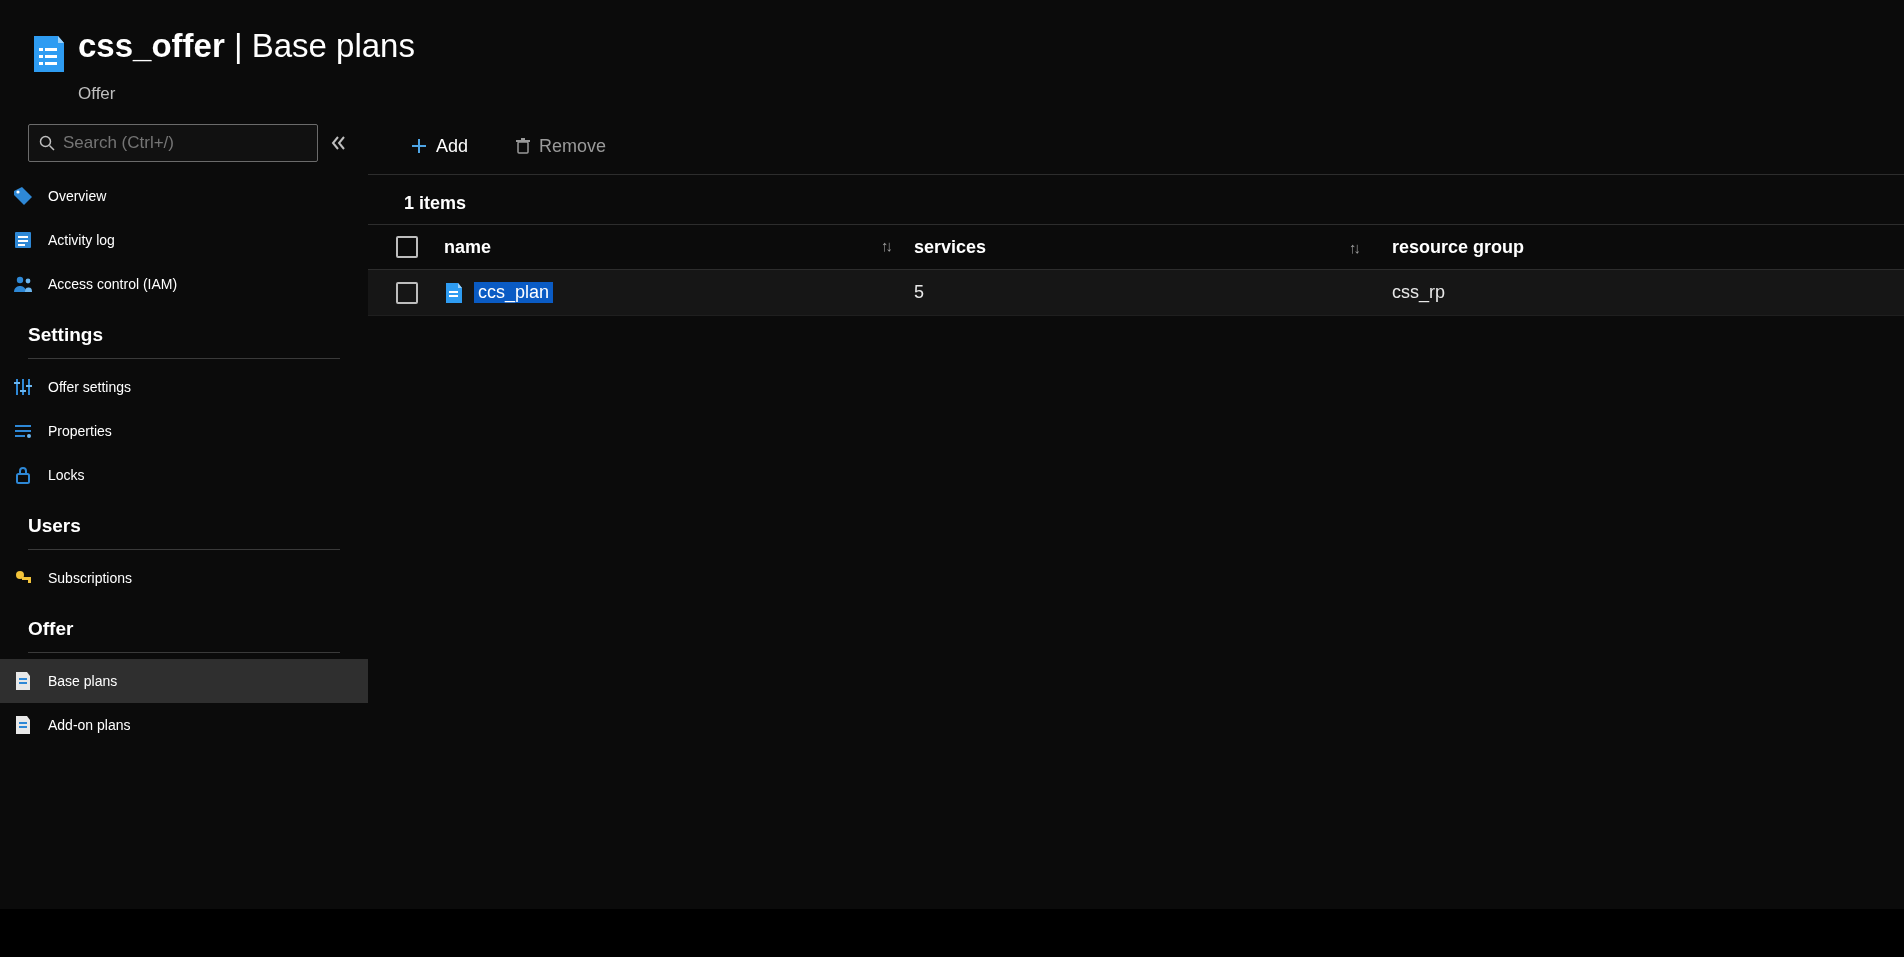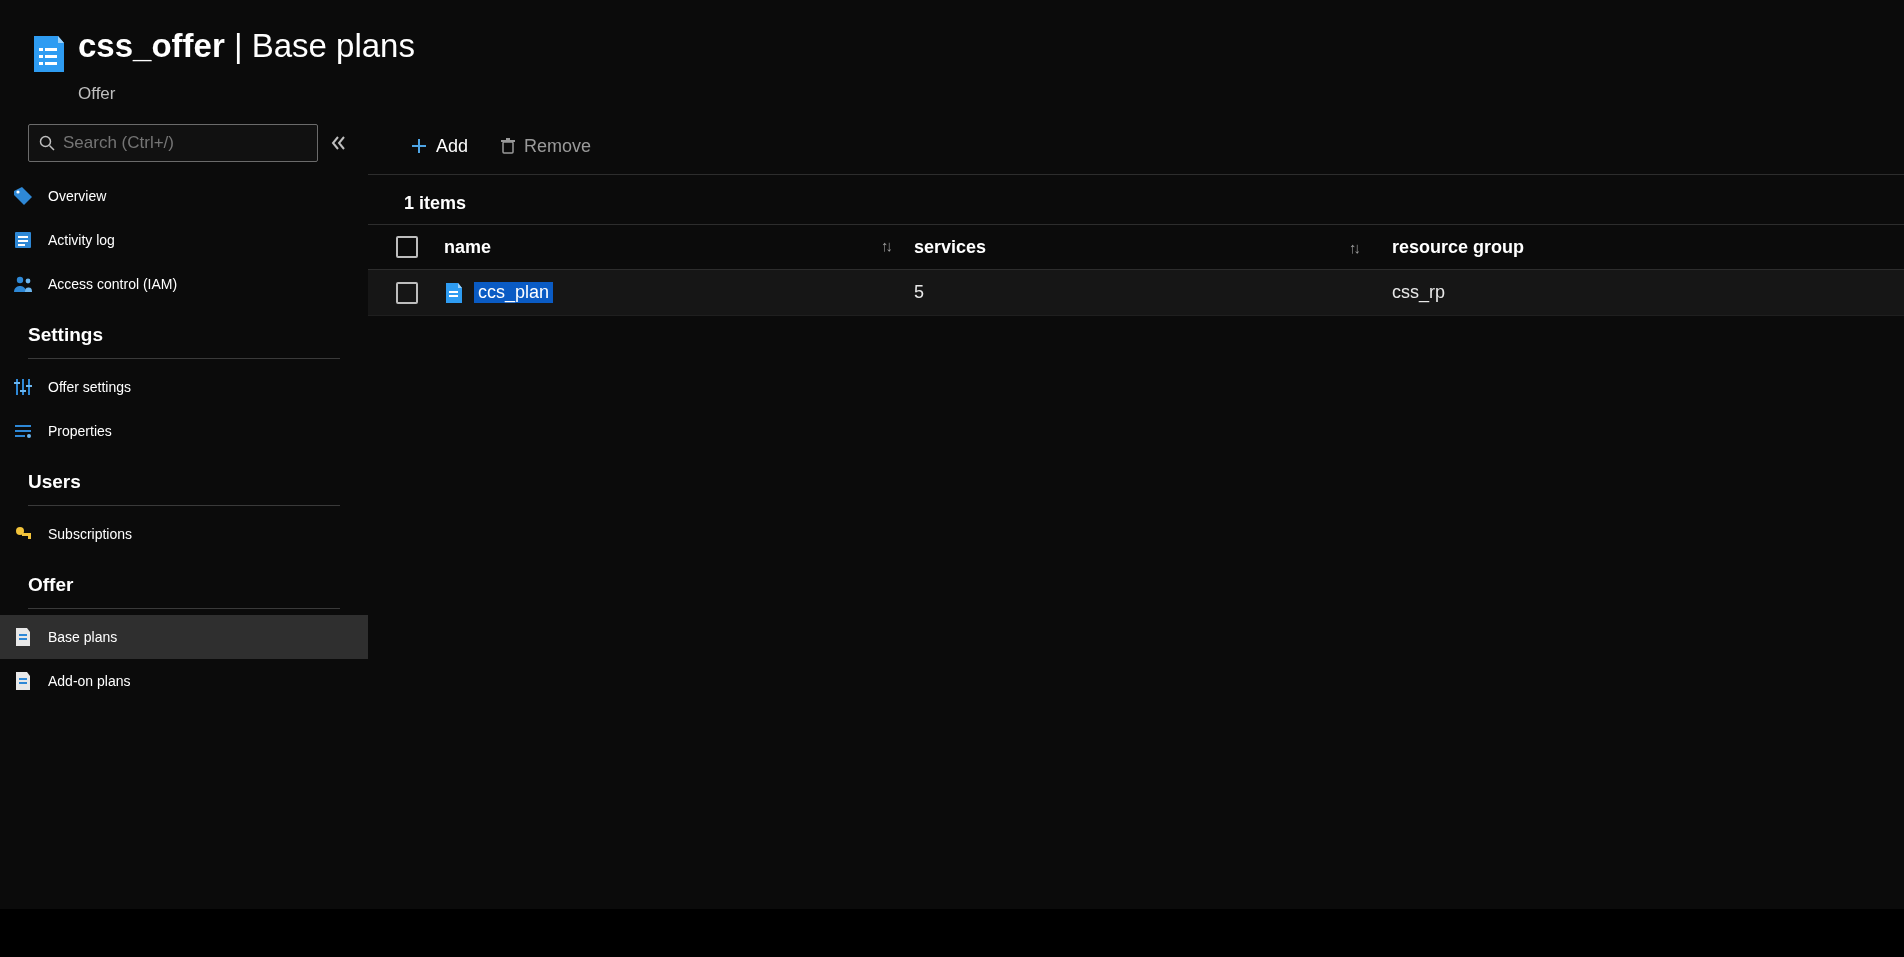--- a/index.html
+++ b/index.html
@@ -19,21 +19,21 @@
   .search-box svg { flex: 0 0 auto; margin-right: 8px; }
   .search-box input { flex: 1; background: transparent; border: none; outline: none; color: #bfbfbf; font-size: 17px; }
   .collapse-btn { display: flex; align-items: center; justify-content: center; width: 40px; height: 38px; color: #bfbfbf; cursor: pointer; }
   .nav-item { display: flex; align-items: center; height: 44px; padding-left: 12px; cursor: pointer; font-size: 14px; color: #fff; }
   .nav-item.active { background: #2f2f2f; }
   .nav-item svg, .nav-item .icon-slot { width: 22px; height: 22px; margin-right: 14px; flex: 0 0 auto; }
   .section-title { font-size: 19px; font-weight: 600; color: #fff; padding: 18px 0 6px 28px; }
   .section-divider { height: 1px; background: #3a3a3a; margin: 6px 28px 6px 28px; }
   
   .main { flex: 1; display: flex; flex-direction: column; padding-top: 6px; min-width: 0; }
-  .toolbar { display: flex; align-items: center; height: 44px; padding-left: 30px; }
+  .toolbar { display: flex; align-items: center; height: 44px; padding-left: 30px; gap: 15px; }
   .toolbar-btn { display: flex; align-items: center; height: 36px; padding: 0 12px; margin-right: 8px; cursor: pointer; font-size: 18px; }
   .toolbar-btn svg { margin-right: 8px; }
   .toolbar-btn.add { color: #4ea5e6; }
   .toolbar-btn.add .label { color: #fff; }
   .toolbar-btn.remove { color: #9a9a9a; }
   .toolbar-divider { height: 1px; background: #2d2d2d; margin-top: 6px; }
   .items-count { padding: 18px 0 10px 36px; font-size: 18px; font-weight: 600; color: #fff; }
   .table { display: flex; flex-direction: column; }
   .thead, .trow { display: flex; align-items: center; min-height: 46px; padding-left: 28px; }
   .thead { font-weight: 700; font-size: 18px; border-top: 1px solid #2d2d2d; border-bottom: 1px solid #2d2d2d; }
@@ -136,20 +136,27 @@
       </div>
       <div class="nav-item">
         <svg class="icon-slot" viewBox="0 0 22 22">
           <rect x="3" y="5" width="16" height="2" fill="#2e88d6"></rect>
           <rect x="3" y="10" width="16" height="2" fill="#2e88d6"></rect>
           <rect x="3" y="15" width="10" height="2" fill="#2e88d6"></rect>
           <circle cx="17" cy="16" r="2" fill="#6cb6ef"></circle>
         </svg>
         <span>Properties</span>
       </div>
+      <div class="nav-item">
+        <svg class="icon-slot" viewBox="0 0 22 22">
+          <rect x="5" y="10" width="12" height="9" rx="1.5" fill="none" stroke="#2e88d6" stroke-width="2"></rect>
+          <path d="M8 10 V7 a3 3 0 0 1 6 0 V10" fill="none" stroke="#2e88d6" stroke-width="2"></path>
+        </svg>
+        <span>Locks</span>
+      </div>
 
       <div class="section-title">Users</div>
       <div class="section-divider"></div>
       <div class="nav-item">
         <svg class="icon-slot" viewBox="0 0 22 22">
           <circle cx="8" cy="8" r="4" fill="#f2c33a"></circle>
           <rect x="10" y="10" width="9" height="3" fill="#f2c33a"></rect>
           <rect x="16" y="13" width="3" height="3" fill="#f2c33a"></rect>
         </svg>
         <span>Subscriptions</span>

